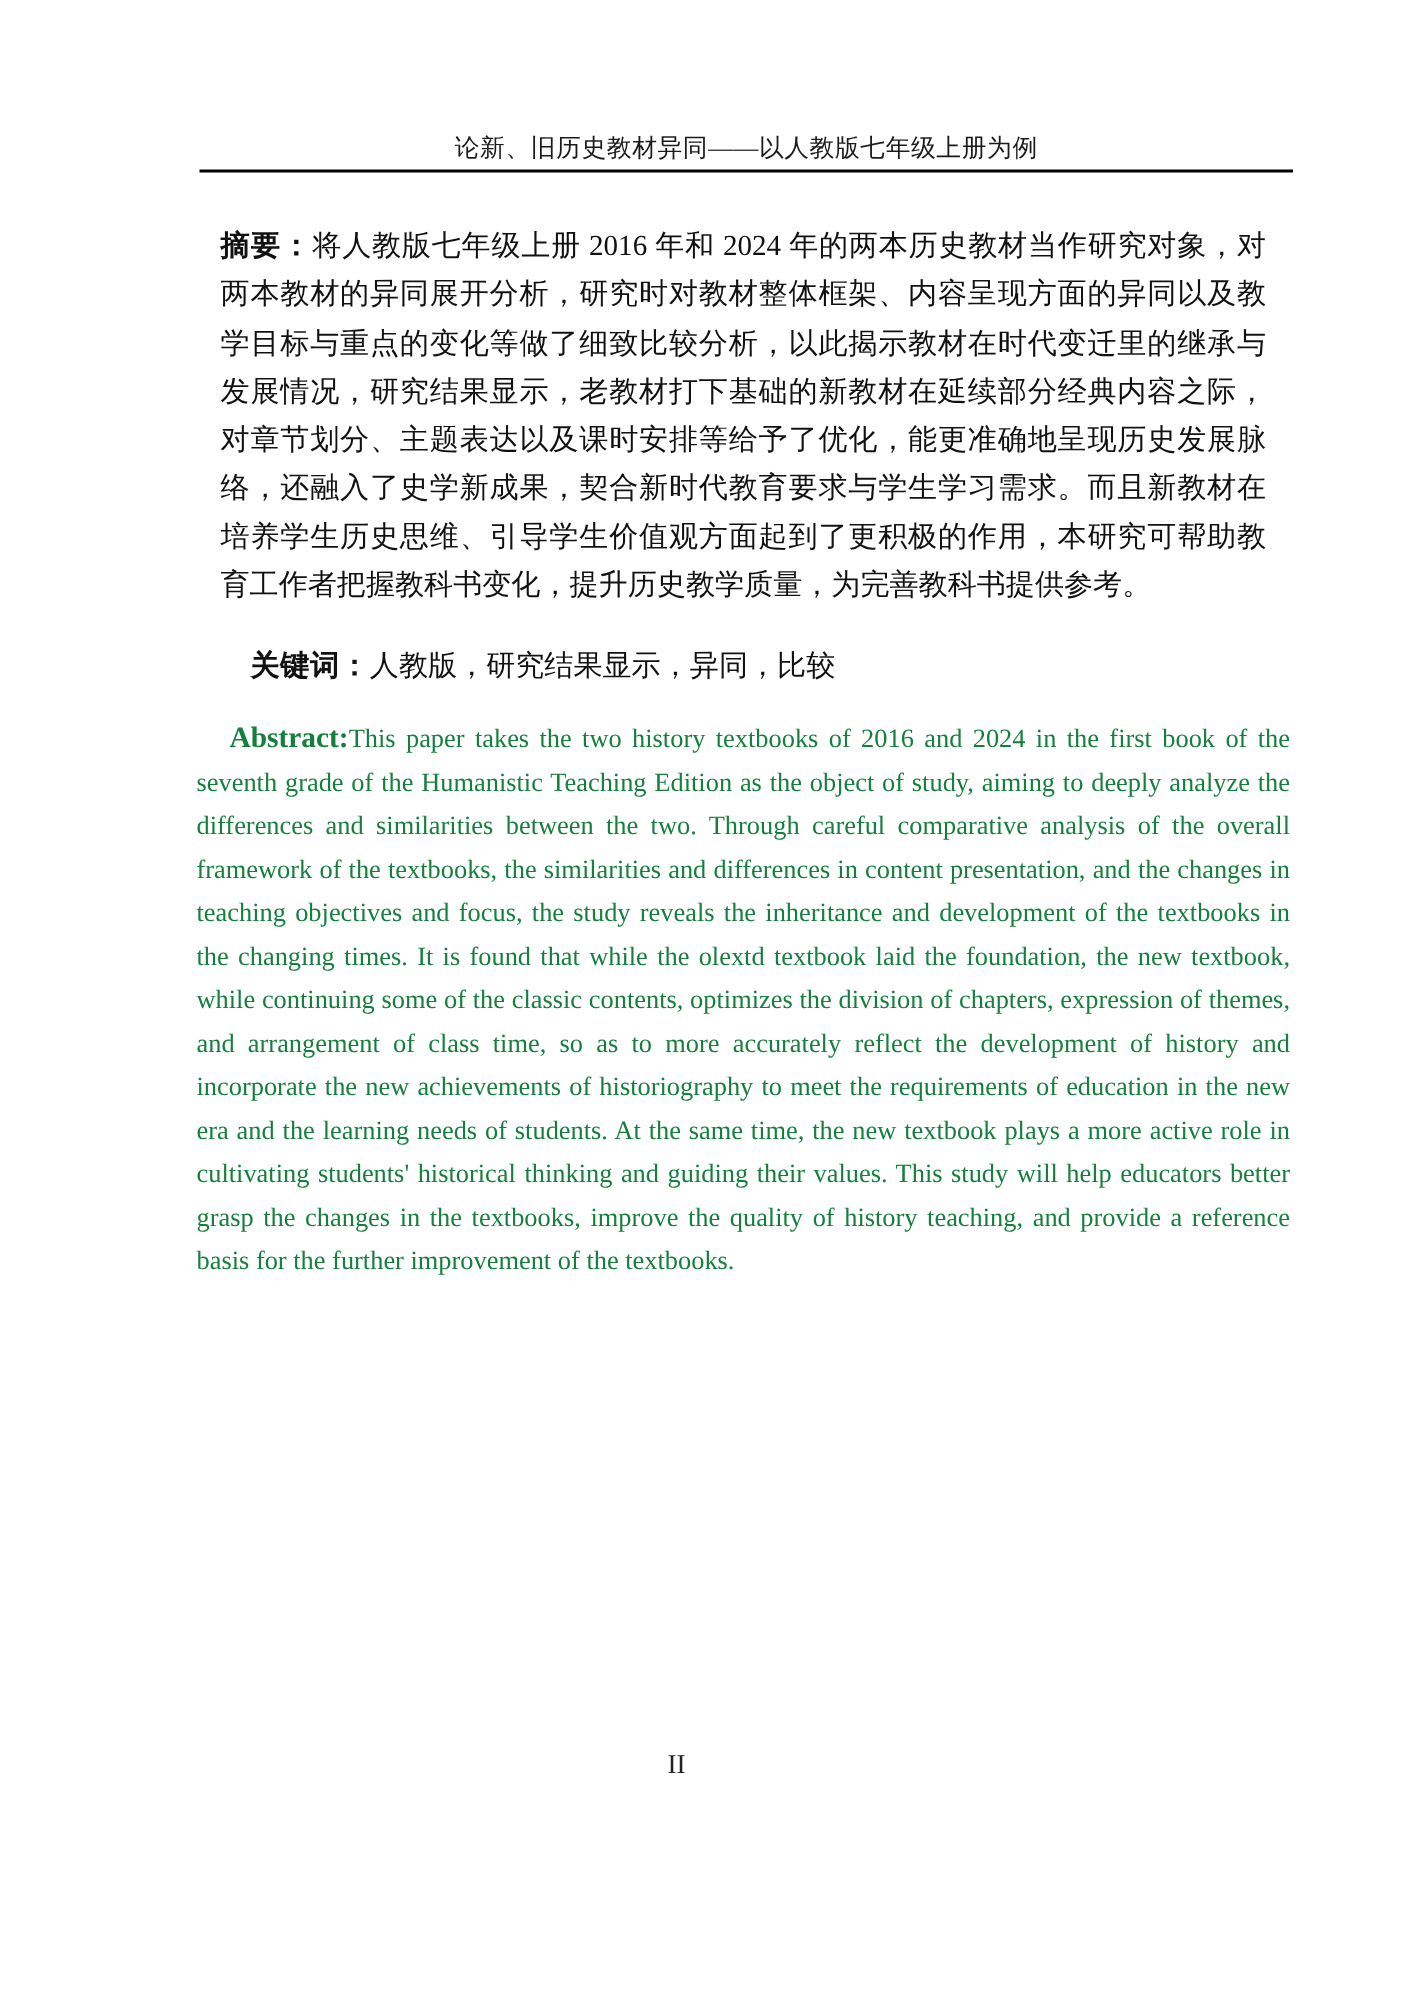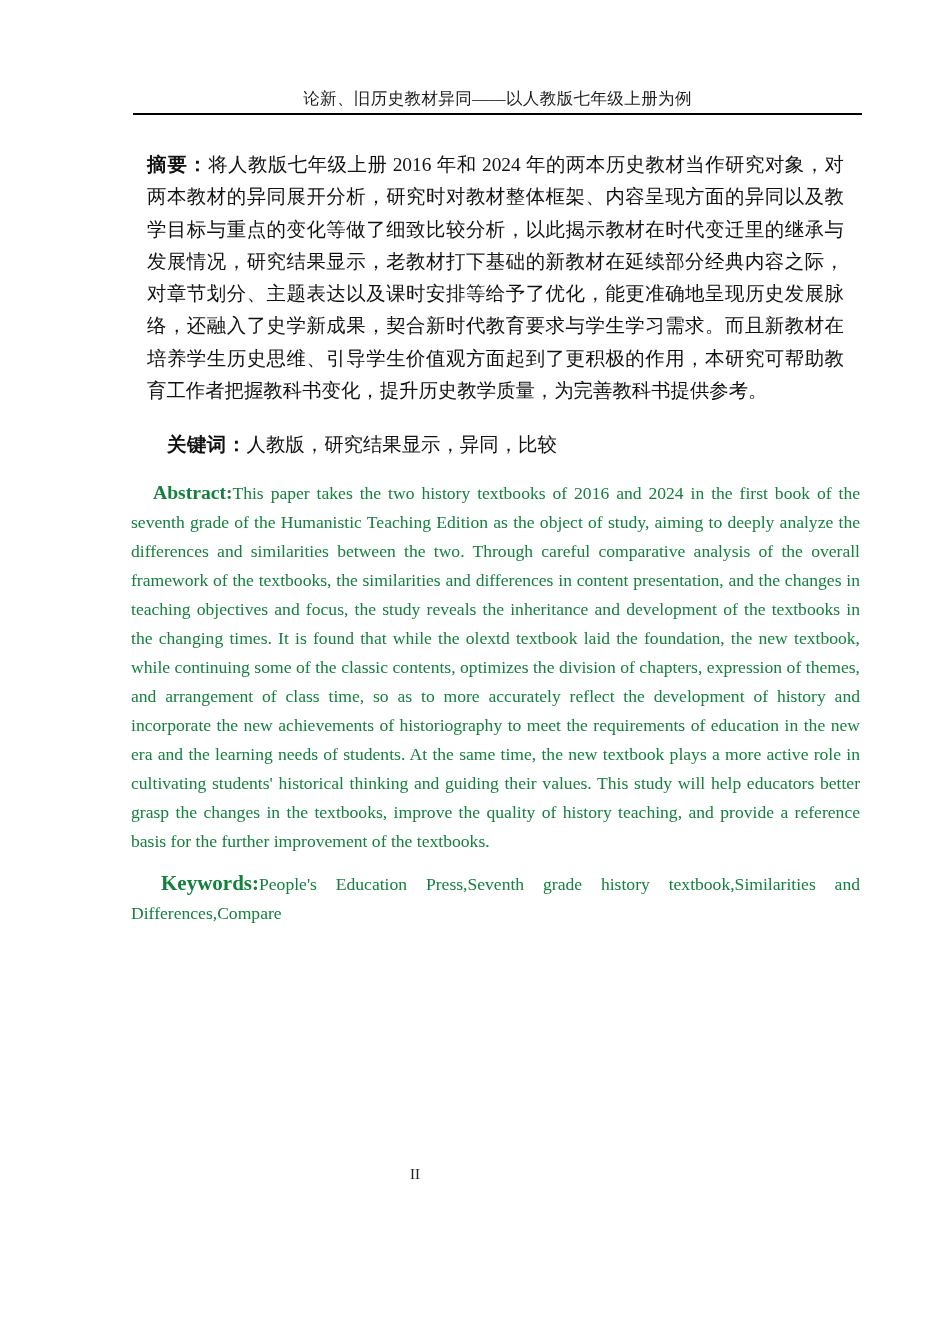--- a/index.html
+++ b/index.html
@@ -102,22 +102,23 @@
   }
 
   
   .page-number {
     position: absolute;
     left: 0;
     top: 1166px;
     width: 830px;
     text-align: center;
     font-family: "Liberation Serif", "DejaVu Serif", serif;
-    font-size: 15px;
+    font-size: 18px;
     color: #222222;
+    padding-left: 36px;
   }
 </style>
 </head>
 <body>
 
 <div class="page">
 
   <div class="header-zone">
     <div class="header-title">论新、旧历史教材异同——以人教版七年级上册为例</div>
     <div class="header-rule"></div>
@@ -130,21 +131,18 @@
     </p>
 
     <p class="cn-block cn-keywords">
       <span class="lbl-cn">关键词：</span><span>人教版，研究结果显示，异同，比较</span>
     </p>
 
     <p class="en-block en-abstract">
       <span class="lbl-en">Abstract:</span><span>This paper takes the two history textbooks of 2016 and 2024 in the first book of the seventh grade of the Humanistic Teaching Edition as the object of study, aiming to deeply analyze the differences and similarities between the two. Through careful comparative analysis of the overall framework of the textbooks, the similarities and differences in content presentation, and the changes in teaching objectives and focus, the study reveals the inheritance and development of the textbooks in the changing times. It is found that while the olextd textbook laid the foundation, the new textbook, while continuing some of the classic contents, optimizes the division of chapters, expression of themes, and arrangement of class time, so as to more accurately reflect the development of history and incorporate the new achievements of historiography to meet the requirements of education in the new era and the learning needs of students. At the same time, the new textbook plays a more active role in cultivating students' historical thinking and guiding their values. This study will help educators better grasp the changes in the textbooks, improve the quality of history teaching, and provide a reference basis for the further improvement of the textbooks.</span>
     </p>
 
-    <p class="en-block en-keywords">
-      <span class="lbl-en">Keywords:</span><span>People's Education Press,Seventh grade history textbook,Similarities and Differences,Compare</span>
-    </p>
 
   </div>
 
   <div class="page-number">II</div>
 
 </div>
 
 </body></html>

